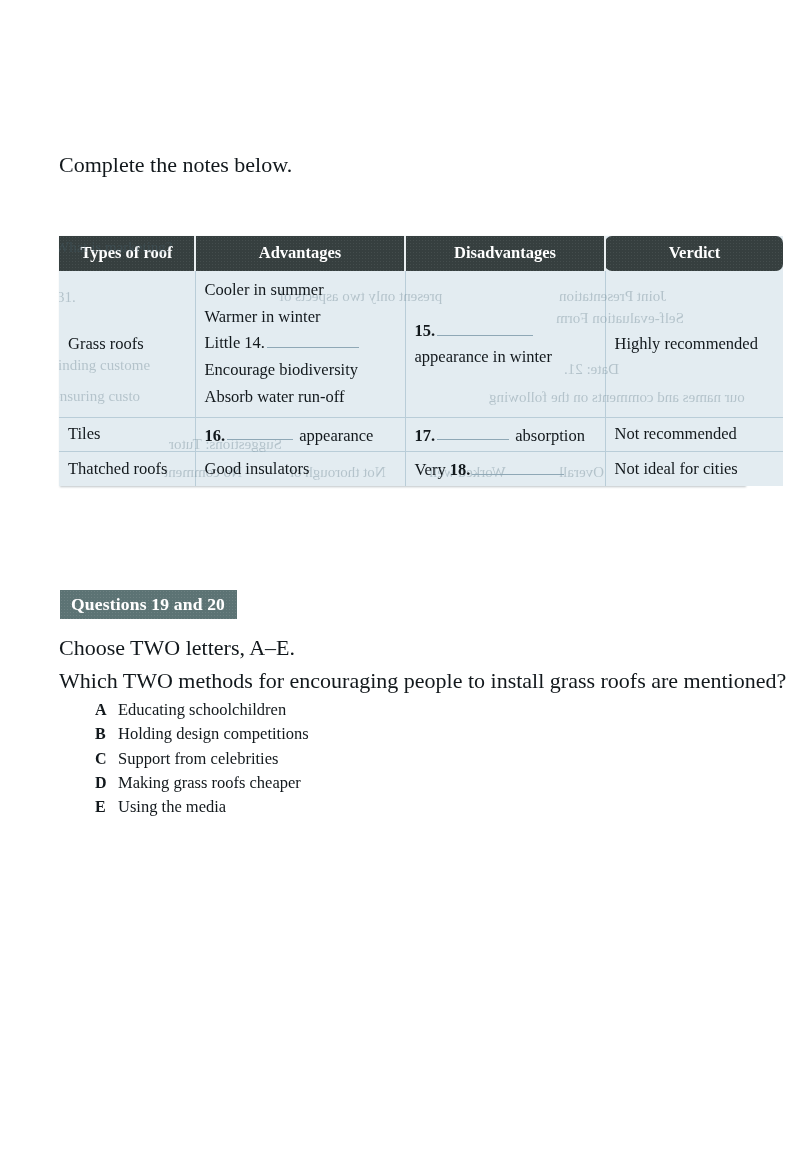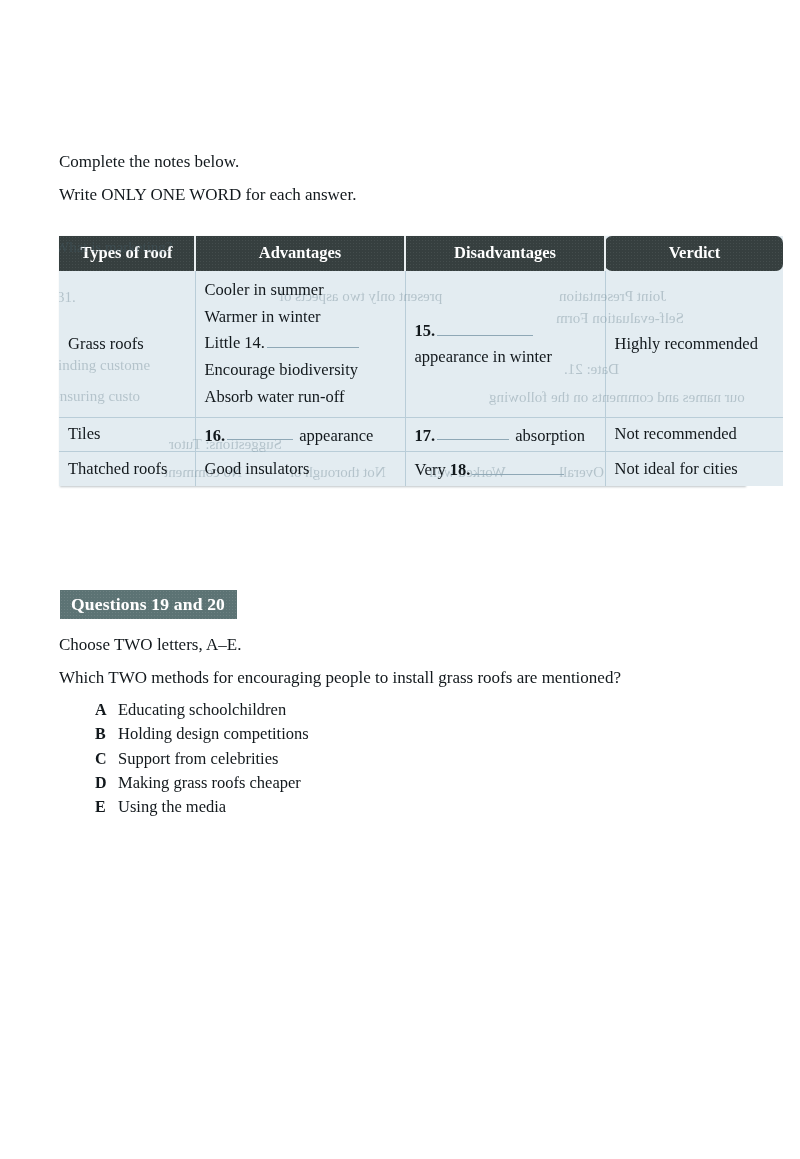--- a/index.html
+++ b/index.html
@@ -47,21 +47,21 @@
     background-size: 3px 3px, 4px 4px;
     background-position: 0 0, 2px 1px;
     pointer-events: none;
   }
   #banner-q14 { left: 60px; top: 107px; }
   #banner-q19 { left: 60px; top: 590px; }
 
   
   .instruction {
     position: absolute;
-    font-size: 17px;
+    font-size: 22px;
     line-height: 1.2;
     white-space: nowrap;
   }
   #instr-complete { left: 59px; top: 152px; }
   #instr-write    { left: 59px; top: 185px; }
   #instr-choose   { left: 59px; top: 635px; }
   #instr-which    { left: 59px; top: 668px; }
 
   
   .table-wrap {
@@ -176,21 +176,20 @@
   .option-text { font-size: 16.5px; }
 </style>
 </head>
 <body>
 
 <div class="page">
 
 
   <div class="instruction" id="instr-complete">Complete the notes below.</div>
 
-  <div class="instruction" id="instr-write">Write ONLY ONE WORD for each answer.</div>
 
   <div class="table-wrap">
 
     <div class="bleed">
       <span class="fwd" style="left:-4px;  top:3px;">What is marketing?</span>
       <span class="fwd" style="left:-2px;  top:53px;">31.</span>
       <span class="fwd" style="left:-6px;  top:121px;">finding custome</span>
       <span class="fwd" style="left:-6px;  top:152px;">ensuring custo</span>
       <span style="left:500px; top:52px;">Joint Presentation</span>
       <span style="left:497px; top:74px;">Self-evaluation Form</span>

